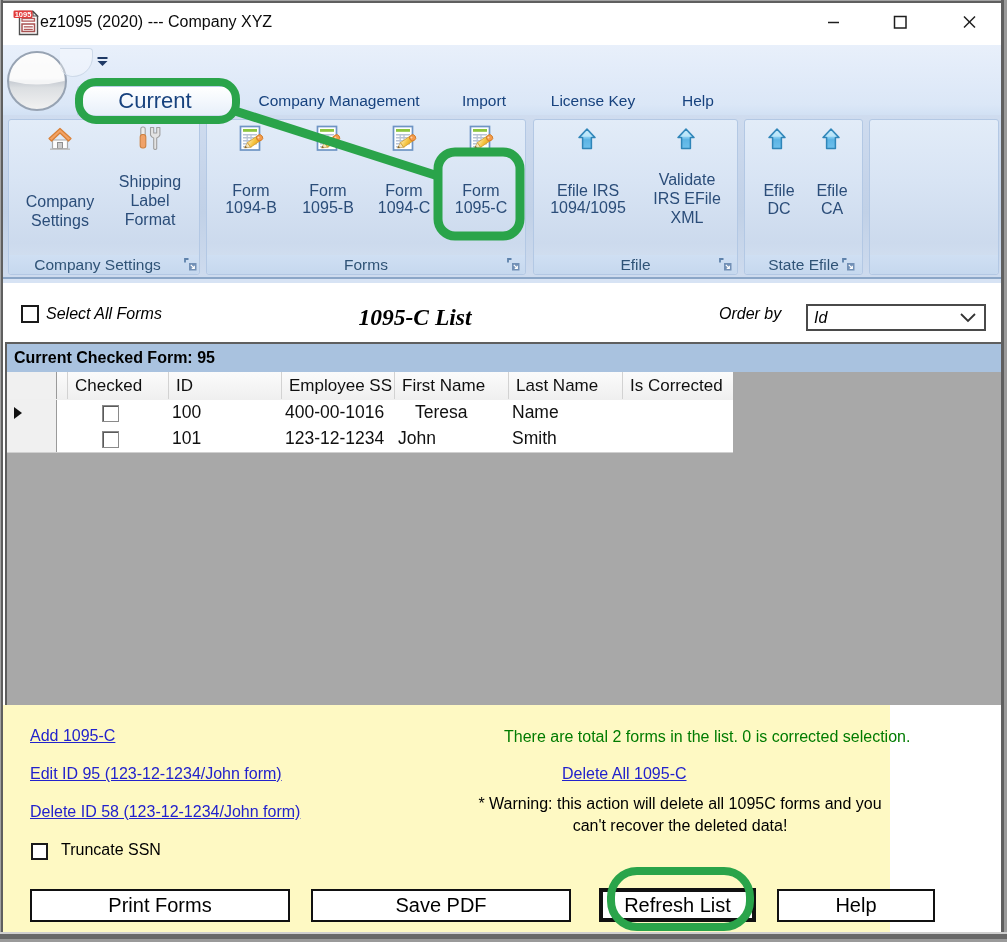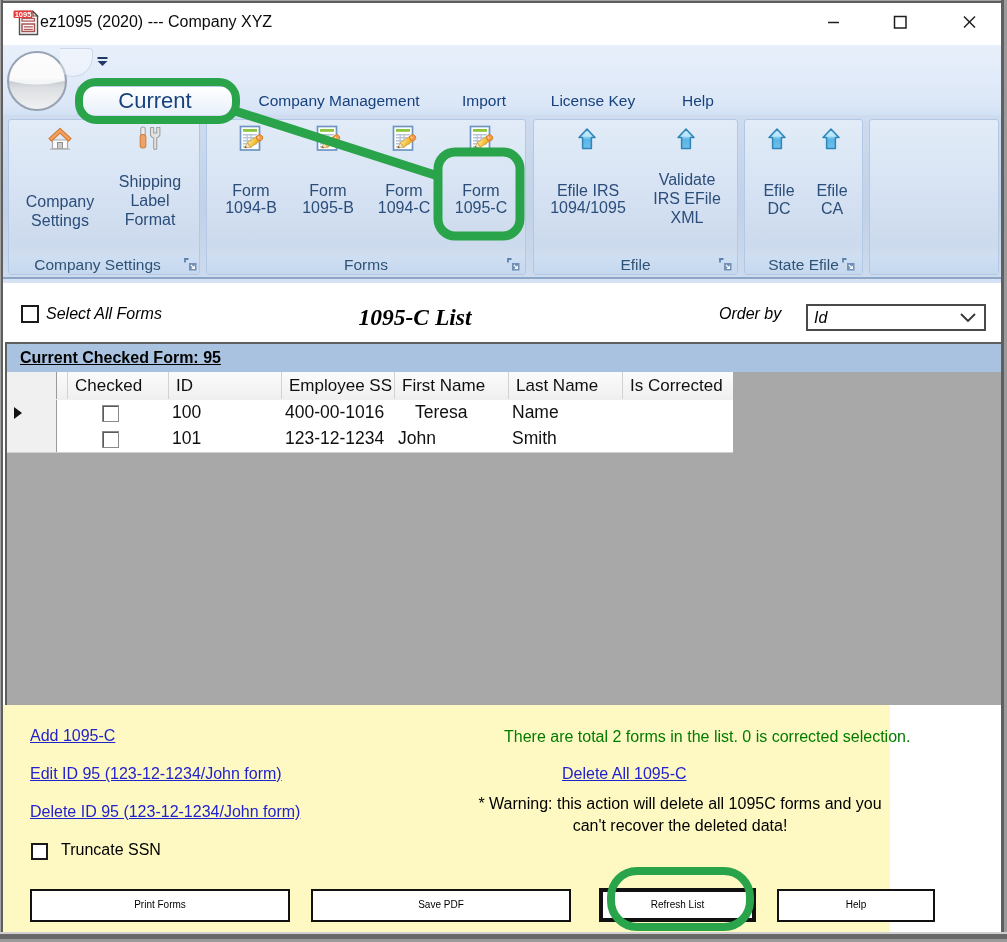--- a/index.html
+++ b/index.html
@@ -46,21 +46,21 @@
   .ghead{position:absolute;left:0;top:0;width:726px;height:28px;background:linear-gradient(#fbfbfb,#efefef);border-bottom:1px solid #9a9a9a;}
   .gcol{position:absolute;top:0;height:27px;border-left:1px solid #d2d2d2;font-size:17px;color:#101010;line-height:27px;padding-left:7px;box-sizing:border-box;white-space:nowrap;}
   .gsel{position:absolute;left:0;top:0;width:49px;height:27px;background:#f0f0f0;border-right:1px solid #9a9a9a;}
   .grow{position:absolute;left:0;width:726px;height:26px;background:#fff;border-bottom:1px solid #d0d0d0;}
   .gcell{position:absolute;top:0;height:26px;font-size:17.5px;color:#101010;line-height:25px;padding-left:4px;box-sizing:border-box;white-space:nowrap;}
   .rowcb{position:absolute;left:95px;top:5px;width:15px;height:15px;background:#fff;border:1px solid #8a8a8a;box-shadow:inset 1px 1px 0 #5a5a5a;}
   
   .bottom{position:absolute;left:0;top:705px;width:890px;height:227px;background:#fef9c3;}
   .link{position:absolute;color:#2222cc;text-decoration:underline;font-size:16px;white-space:nowrap;}
   .btn{position:absolute;top:184px;height:33px;border:2px solid #111;background:#fff;
-      font-size:10px;color:#000;text-align:center;line-height:28px;box-sizing:border-box;}
+      font-size:20px;color:#000;text-align:center;line-height:28px;box-sizing:border-box;}
 </style>
 </head>
 <body>
 <div class="win">
  <svg width="0" height="0" style="position:absolute">
    <defs>
      <linearGradient id="pgrad" x1="0" y1="0" x2="1" y2="1">
        <stop offset="0" stop-color="#ffe9a8"></stop>
           <stop offset="0.5" stop-color="#f5c544"></stop>
           <stop offset="1" stop-color="#e8a41f"></stop>
@@ -248,21 +248,21 @@
     <div class="orderby">Order by</div>
     <div class="combo">
           <span>Id</span>
       <svg class="abs" style="right:8px;top:6px" width="16" height="12" viewBox="0 0 16 12">
         <path d="M1 2 l7 7 7-7" fill="none" stroke="#333" stroke-width="1.8"></path>
       </svg>
     </div>
   </div>
 
   <div class="listpanel">
-    <div class="bluebar"><span style="margin-left:13px;text-decoration:underline;">Current Checked Form: 95</span></div>
+    <div class="bluebar"><span style="margin-left:7px;">Current Checked Form: 95</span></div>
     <div class="grid">
       <div class="ghead">
         <div class="gsel"></div>
         <div class="gcol" style="left:60px;width:112px;">Checked</div>
         <div class="gcol" style="left:161px;width:113px;">ID</div>
         <div class="gcol" style="left:274px;width:113px;">Employee SS</div>
         <div class="gcol" style="left:387px;width:114px;">First Name</div>
         <div class="gcol" style="left:501px;width:114px;">Last Name</div>
         <div class="gcol" style="left:615px;width:111px;">Is Corrected</div>
       </div>
@@ -285,21 +285,21 @@
         <div class="gcell" style="left:274px;width:113px;">123-12-1234</div>
         <div class="gcell" style="left:387px;width:114px;">John</div>
         <div class="gcell" style="left:501px;width:114px;">Smith</div>
       </div>
     </div>
   </div>
 
   <div class="bottom">
     <div class="link" style="left:30px;top:22px;">Add 1095-C</div>
     <div class="link" style="left:30px;top:60px;">Edit ID 95 (123-12-1234/John form)</div>
-    <div class="link" style="left:30px;top:98px;">Delete ID 95 (123-12-1234/John form)</div>
+    <div class="link" style="left:30px;top:98px;">Delete ID 58 (123-12-1234/John form)</div>
     <div class="abs" style="left:504px;top:23px;font-size:16px;color:#007b00;white-space:nowrap;">There are total 2 forms in the list. 0 is corrected selection.</div>
     <div class="link" style="left:562px;top:60px;">Delete All 1095-C</div>
     <div class="abs" style="left:450px;top:88px;width:460px;text-align:center;font-size:16px;line-height:22px;color:#000;">* Warning: this action will delete all 1095C forms and you<br>can't recover the deleted data!</div>
     <div class="cb" style="left:31px;top:138px;width:13px;height:13px;"></div>
     <div class="abs" style="left:61px;top:136px;font-size:16px;color:#000;">Truncate SSN</div>
     <div class="btn" style="left:30px;width:260px;">Print Forms</div>
     <div class="btn" style="left:311px;width:260px;">Save PDF</div>
     <div class="btn" style="left:599px;top:183px;width:157px;height:34px;border-width:4px;line-height:26px;">Refresh List</div>
     <div class="btn" style="left:777px;width:158px;">Help</div>
   </div>

